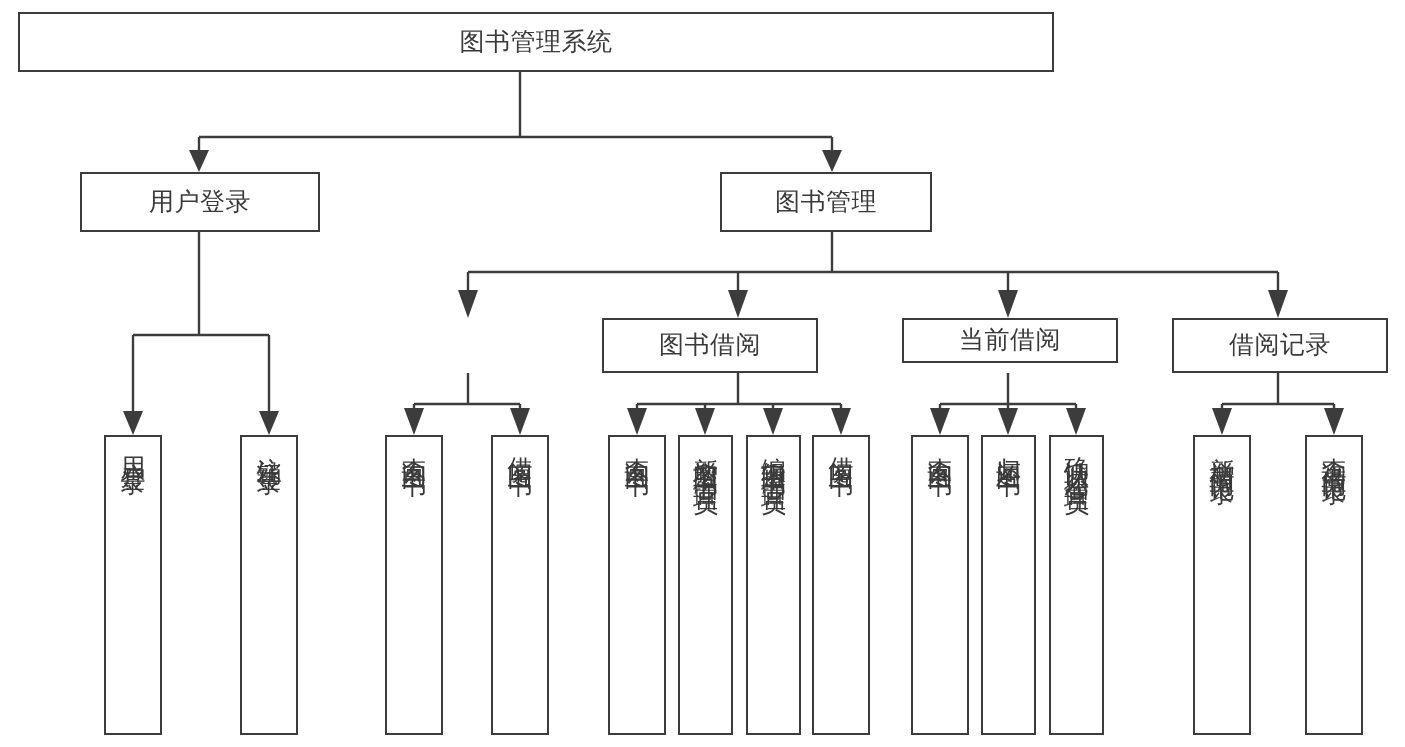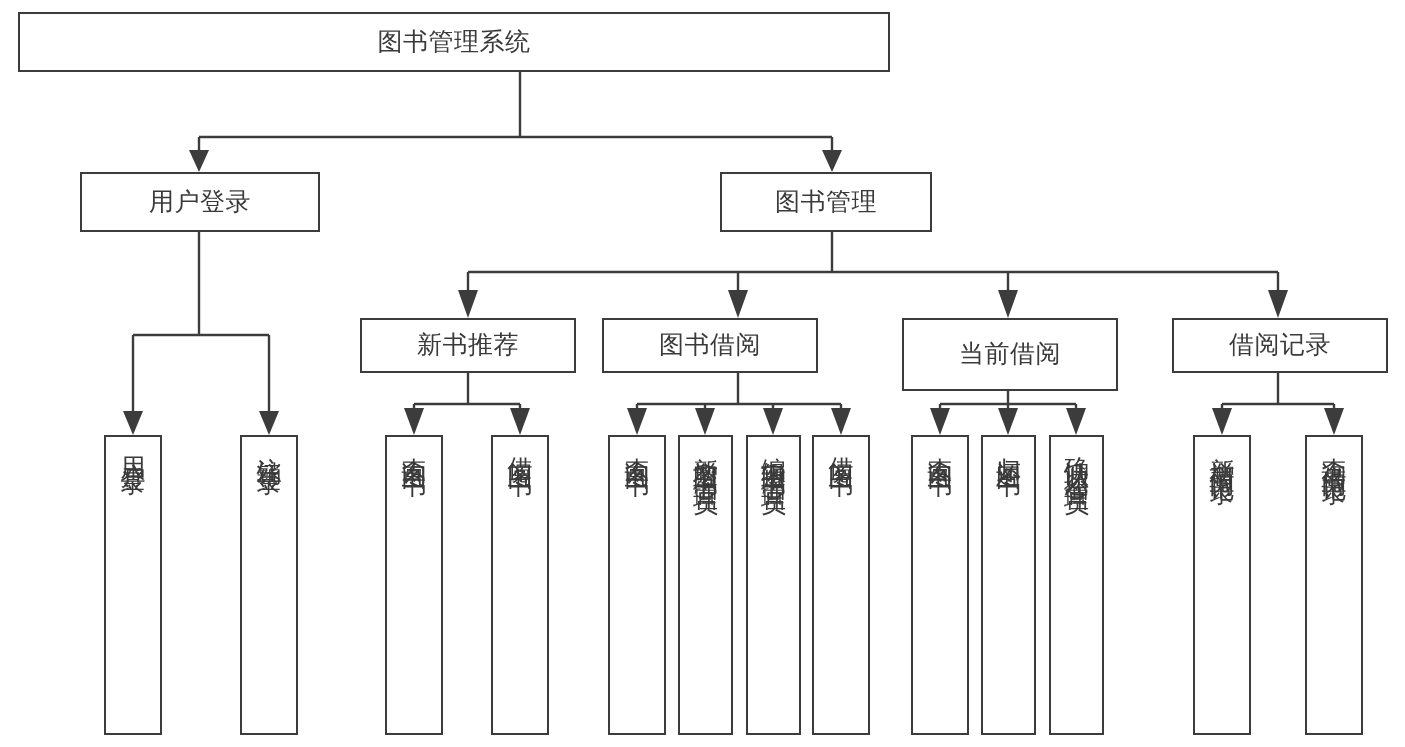--- a/index.html
+++ b/index.html
@@ -139,38 +139,35 @@
     <polygon class="conn-arrow" points="1066,408 1086,408 1076,435"></polygon>
 
     <path class="conn-line" d="M1278,373 L1278,404"></path>
     <path class="conn-line" d="M1222,404 L1334,404"></path>
     <path class="conn-line" d="M1222,404 L1222,410"></path>
     <path class="conn-line" d="M1334,404 L1334,410"></path>
     <polygon class="conn-arrow" points="1212,408 1232,408 1222,435"></polygon>
     <polygon class="conn-arrow" points="1324,408 1344,408 1334,435"></polygon>
   </svg>
 
-  <div class="node-box node-root" style="left:18px; top:12px; width:872px; height:60px;">
+  <div class="node-box node-root" style="left:18px; top:12px; width:1036px; height:60px;">
     <span class="node-label">图书管理系统</span>
   </div>
 
   <div class="node-box node-mid" style="left:80px; top:172px; width:240px; height:60px;">
     <span class="node-label">用户登录</span>
   </div>
   <div class="node-box node-mid" style="left:720px; top:172px; width:212px; height:60px;">
     <span class="node-label">图书管理</span>
   </div>
 
-  <div class="node-box node-mid" style="left:360px; top:318px; width:216px; height:55px;">
-    <span class="node-label">新书推荐</span>
-  </div>
   <div class="node-box node-mid" style="left:602px; top:318px; width:216px; height:55px;">
     <span class="node-label">图书借阅</span>
   </div>
-  <div class="node-box node-mid" style="left:902px; top:318px; width:216px; height:73px;align-items:center;">
+  <div class="node-box node-mid" style="left:902px; top:318px; width:216px; height:45px;align-items:center;">
     <span class="node-label">当前借阅</span>
   </div>
   <div class="node-box node-mid" style="left:1172px; top:318px; width:216px; height:55px;">
     <span class="node-label">借阅记录</span>
   </div>
 
   <div class="node-box node-leaf" style="left:104px; top:435px; width:58px; height:300px;">
     <span class="node-label">用户登录</span>
   </div>
   <div class="node-box node-leaf" style="left:240px; top:435px; width:58px; height:300px;">

